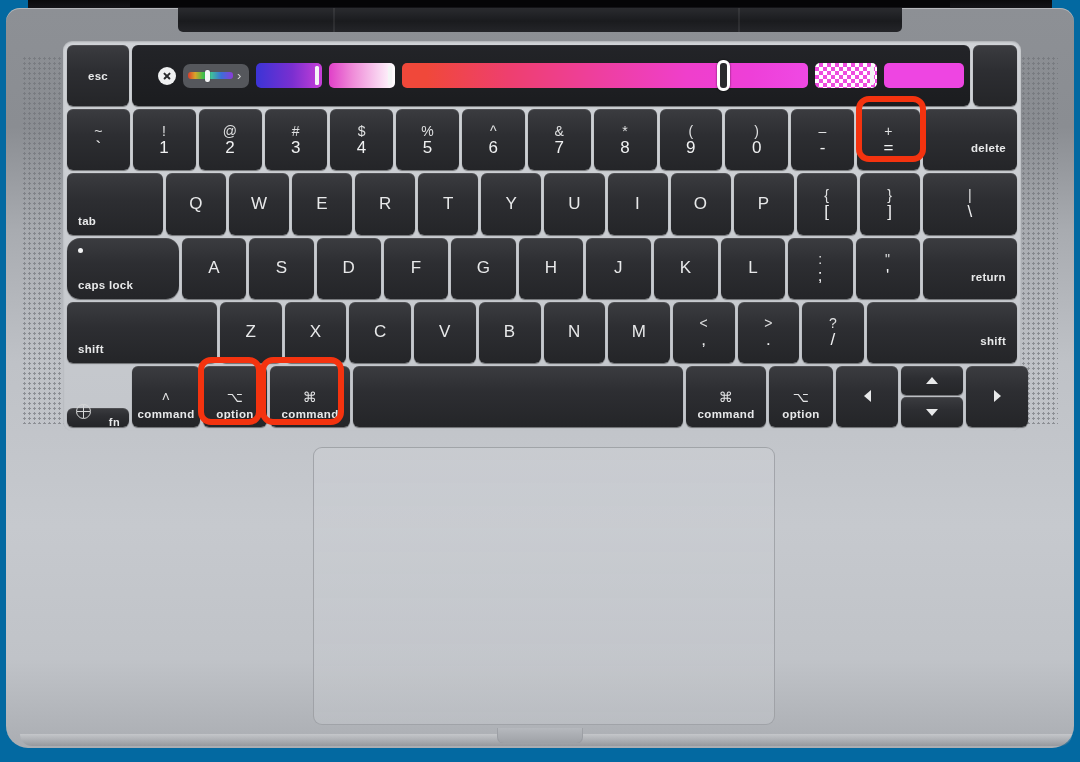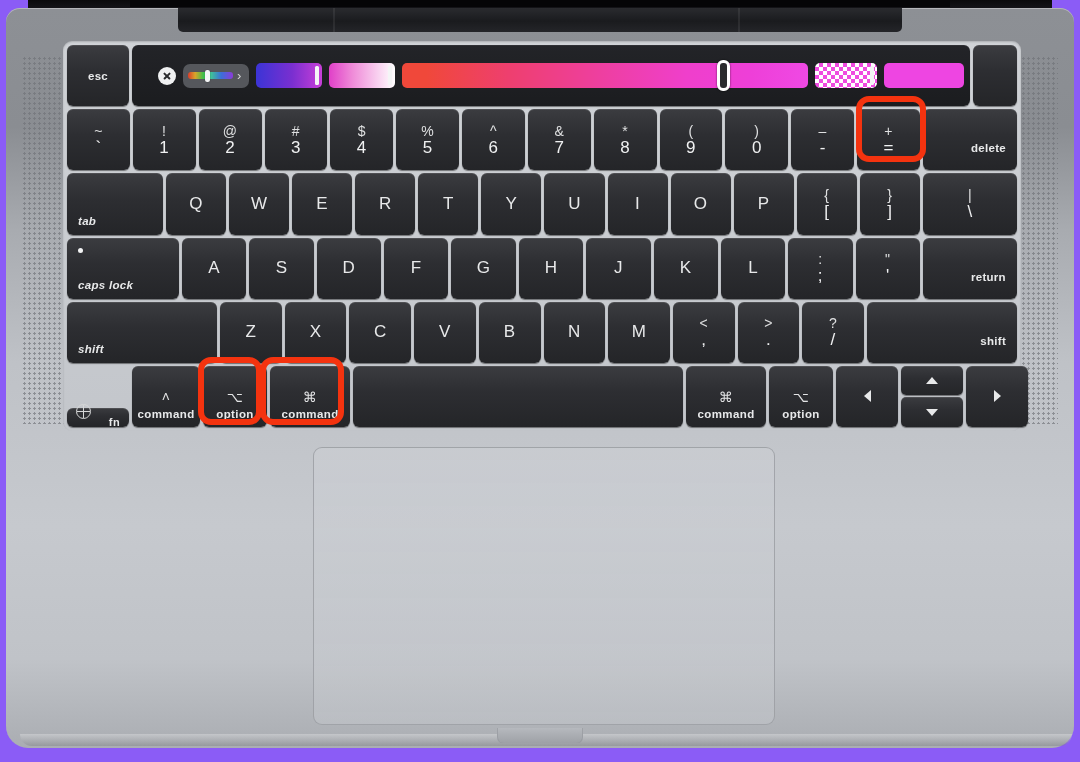--- a/index.html
+++ b/index.html
@@ -9,21 +9,21 @@
     height: 762px;
     overflow: hidden;
     background: #ffffff;
     font-family: "Liberation Sans", sans-serif;
   }
 
   #macbook {
     position: relative;
     width: 1080px;
     height: 762px;
-    background: #8b5cf6;
+    background: #0369a1;
   }
 
   
   .screen-edge {
     position: absolute;
     left: 28px; top: 0; width: 1024px; height: 14px;
     background: linear-gradient(180deg,#0a0a0c 0%, #141418 60%, #1c1c20 100%);
     border-radius: 0 0 3px 3px;
   }
   .screen-chin {
@@ -99,21 +99,21 @@
     user-select: none;
   }
   .key.small-label { font-size: 11.5px; font-weight: 600; letter-spacing: .3px; }
 
   
   .key.dual { flex-direction: column; gap: 1px; font-size: 15px; }
   .key.dual .top { font-size: 14px; line-height: 1; color:#dfe0e1; }
   .key.dual .bot { font-size: 17px; line-height: 1; color:#f0f1f2; }
 
   
-  .key.corner-bl { justify-content: flex-start; align-items: flex-end; padding: 0 0 8px 11px; font-style: italic; }
+  .key.corner-bl { justify-content: flex-start; align-items: flex-end; padding: 0 0 8px 11px; }
   .key.corner-br { justify-content: flex-end;  align-items: flex-end; padding: 0 11px 16px 0; }
 
   
   .key.mod { flex-direction: column; justify-content: flex-end; padding-bottom: 7px; gap: 5px; }
   .key.mod .sym { font-size: 14px; line-height: 1; color:#e3e4e5; }
   .key.mod .word { font-size: 11.5px; font-weight: 600; line-height: 1; }
 
   
   .caps-dot {
     position:absolute; left: 11px; top: 10px;
@@ -130,21 +130,21 @@
     width: 15px; height: 15px; border-radius: 50%;
     border: 1.4px solid #d6d7d8;
     background:
       linear-gradient(#d6d7d8,#d6d7d8) center/100% 1.2px no-repeat,
       linear-gradient(#d6d7d8,#d6d7d8) center/1.2px 100% no-repeat;
   }
 
   
   .w-esc     { flex: 0 0 62px; }
   .w-tab     { flex: 0 0 96px; }
-  .w-caps    { flex: 0 0 112px; }
+  .w-caps    { flex: 0 0 112px; border-radius: 13px; }
   .w-shiftL  { flex: 0 0 150px; }
   .w-shiftR  { flex: 0 0 150px; }
   .w-delete  { flex: 0 0 94px; }
   .w-return  { flex: 0 0 94px; }
   .w-fn      { flex: 0 0 62px; margin-top: 42px; }
   .w-ctrl    { flex: 0 0 68px; }
   .w-optL    { flex: 0 0 64px; }
   .w-cmdL    { flex: 0 0 80px; }
   .w-space   { flex: 0 0 330px; }
   .w-cmdR    { flex: 0 0 80px; }

